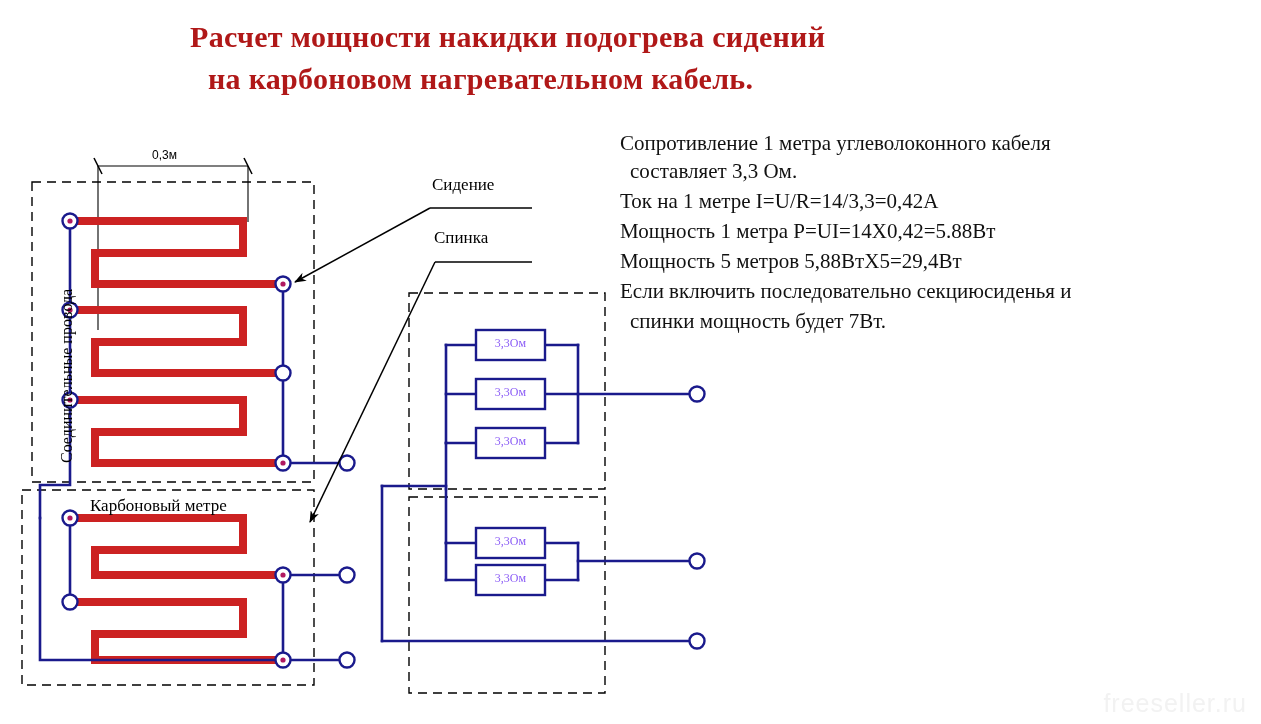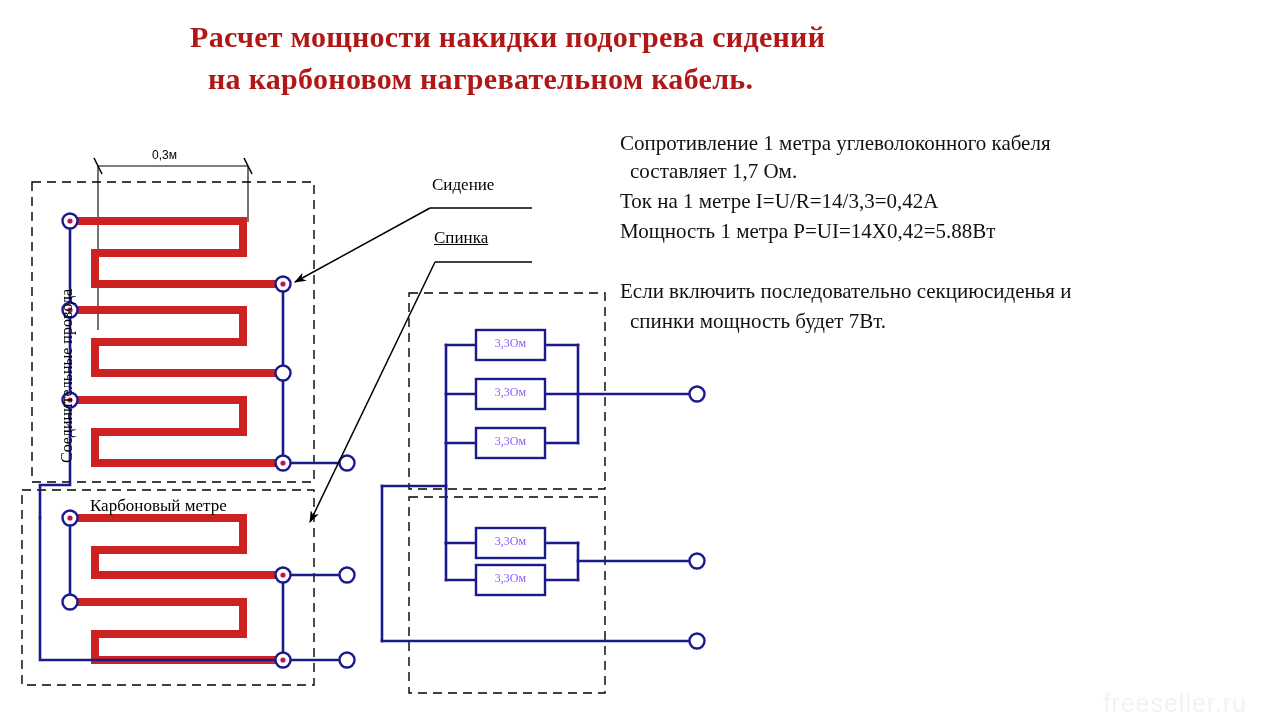--- a/index.html
+++ b/index.html
@@ -85,23 +85,24 @@
 </style>
 </head>
 <body>
 
 <div id="page">
 
   <div class="title" id="title-line-1">Расчет мощности накидки подогрева сидений</div>
   <div class="title" id="title-line-2">на  карбоновом нагревательном кабель.</div>
 
   <div class="calc-line" style="top:112px;">Сопротивление 1 метра углеволоконного кабеля</div>
-  <div class="calc-line calc-indent" style="top:140px;">составляет 1,7 Ом.</div>
+  <div class="calc-line calc-indent" style="top:140px;">составляет 3,3 Ом.</div>
   <div class="calc-line" style="top:170px;">Ток на 1 метре I=U/R=14/3,3=0,42А</div>
   <div class="calc-line" style="top:200px;">Мощность 1 метра P=UI=14X0,42=5.88Вт</div>
+  <div class="calc-line" style="top:230px;">Мощность 5 метров 5,88ВтX5=29,4Вт</div>
   <div class="calc-line" style="top:260px;">Если включить последовательно секциюсиденья и</div>
   <div class="calc-line calc-indent" style="top:290px;">спинки мощность будет 7Вт.</div>
 
   <svg width="1261" height="724">
     <defs>
       <marker id="arrowhead" markerWidth="12" markerHeight="9" refX="11" refY="4.5" orient="auto" markerUnits="userSpaceOnUse">
         <path d="M0,0 L12,4.5 L0,9 L3.5,4.5 Z" fill="#000000"></path>
       </marker>
     </defs>
 
@@ -240,21 +241,21 @@
   </svg>
 
   <div class="dim-label" style="left:152px; top:148px;">0,3м</div>
 
   <div class="vert-label" style="left:58px; top:463px;">Соединительные провода</div>
 
   <div class="fig-label" style="left:90px; top:496px;">Карбоновый метре</div>
 
   <div class="fig-label" style="left:432px; top:175px;">Сидение</div>
 
-  <div class="fig-label" style="left:434px; top:228px;text-decoration:underline;">Спинка</div>
+  <div class="fig-label" style="left:434px; top:228px;">Спинка</div>
 
   <div class="res-label" style="left:476px; top:336px; width:69px;">3,3Ом</div>
   <div class="res-label" style="left:476px; top:385px; width:69px;">3,3Ом</div>
   <div class="res-label" style="left:476px; top:434px; width:69px;">3,3Ом</div>
 
   <div class="res-label" style="left:476px; top:534px; width:69px;">3,3Ом</div>
   <div class="res-label" style="left:476px; top:571px; width:69px;">3,3Ом</div>
 
   <div class="watermark">freeseller.ru</div>
 

